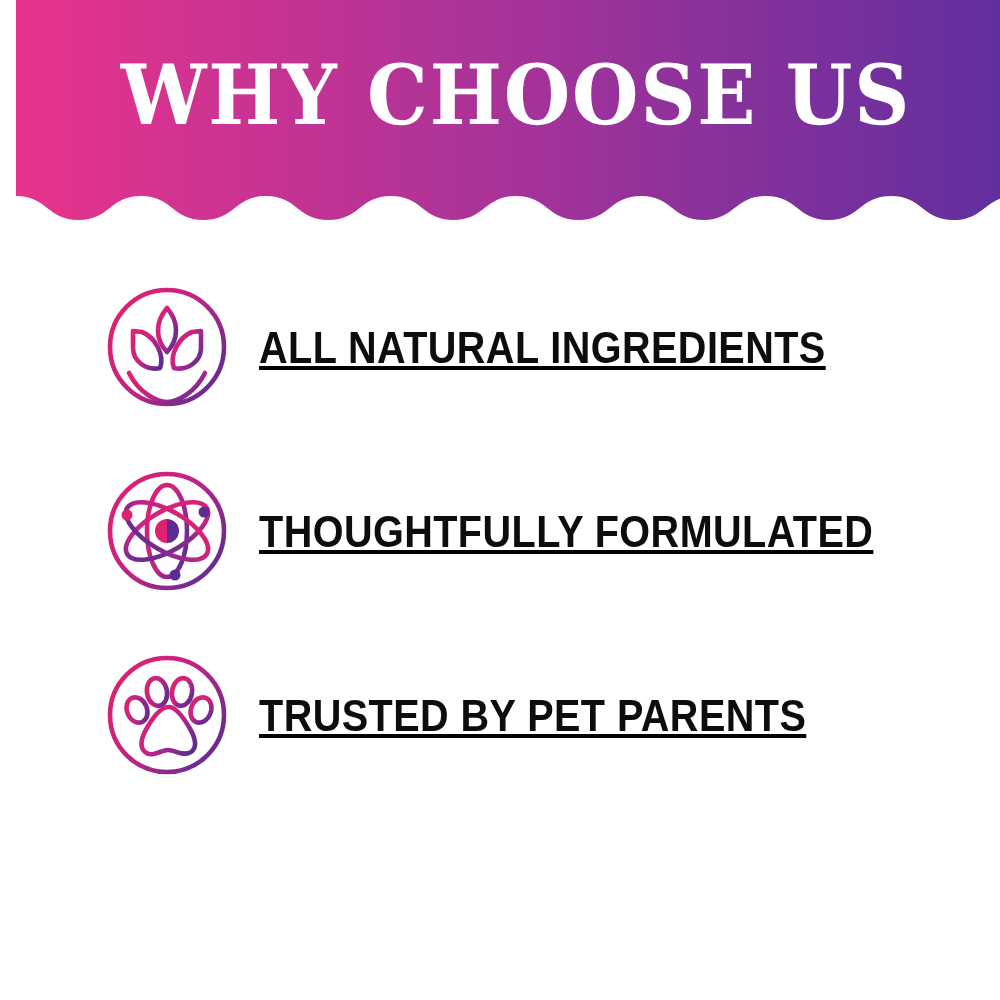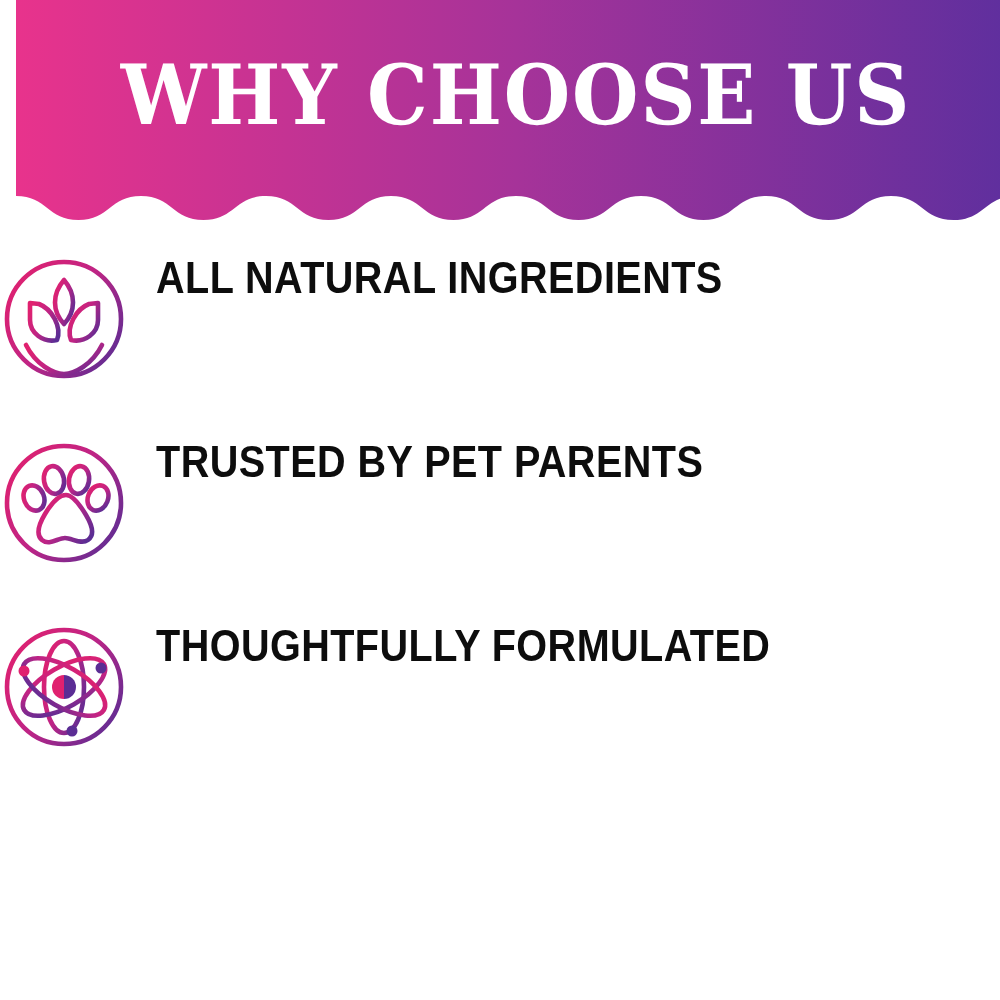--- a/index.html
+++ b/index.html
@@ -60,20 +60,23 @@
   .features {
     position:absolute;
     top:255px;
     left:0;
     width:1000px;
   }
   .feature-row {
     position:relative;
     height:184px;
     display:flex;
+    align-items:center;
+    padding-left:103px;
+    text-decoration:underline;
   }
   .feature-icon {
     width:128px;
     height:128px;
     flex:0 0 128px;
     display:block;
   }
   .feature-label {
     margin-left:28px;
     color:#0d0d0d;
@@ -149,48 +152,20 @@
           <path d="M26 90 C36 110 54 119 64 119 C74 119 92 110 102 90"></path>
         </g>
       </svg>
       <div class="feature-label">ALL NATURAL INGREDIENTS</div>
     </div>
 
 
     <div class="feature-row">
       <svg class="feature-icon" viewBox="0 0 128 128">
         <defs>
-          <linearGradient id="g3" x1="0" y1="0.15" x2="1" y2="0.85">
-            <stop offset="0%" stop-color="#E0216F"></stop>
-            <stop offset="48%" stop-color="#BE2486"></stop>
-            <stop offset="100%" stop-color="#5B2D94"></stop>
-          </linearGradient>
-        </defs>
-        <g fill="none" stroke="url(#g3)" stroke-width="4.6" stroke-linecap="round" stroke-linejoin="round">
-          <circle cx="64" cy="64" r="57"></circle>
-
-          <ellipse cx="54" cy="41" rx="10" ry="14" transform="rotate(-10 54 41)"></ellipse>
-
-          <ellipse cx="79" cy="41" rx="10" ry="14" transform="rotate(10 79 41)"></ellipse>
-
-          <ellipse cx="34" cy="59" rx="10" ry="13" transform="rotate(-22 34 59)"></ellipse>
-
-          <ellipse cx="98" cy="59" rx="10" ry="13" transform="rotate(22 98 59)"></ellipse>
-
-          <path d="M66 56 C73 56 80 66 86 76 C92 86 95 96 88 101
-                   C81 106 72 99 65 99 C58 99 49 107 42 101
-                   C35 95 39 85 45 75 C51 65 59 56 66 56 Z"></path>
-        </g>
-      </svg>
-      <div class="feature-label">TRUSTED BY PET PARENTS</div>
-    </div>
-
-    <div class="feature-row">
-      <svg class="feature-icon" viewBox="0 0 128 128">
-        <defs>
           <linearGradient id="g4" x1="0" y1="0.15" x2="1" y2="0.85">
             <stop offset="0%" stop-color="#E0216F"></stop>
             <stop offset="48%" stop-color="#BE2486"></stop>
             <stop offset="100%" stop-color="#5B2D94"></stop>
           </linearGradient>
           <linearGradient id="g4n" x1="0" y1="0" x2="1" y2="0">
             <stop offset="0%" stop-color="#E0216F"></stop>
             <stop offset="50%" stop-color="#E0216F"></stop>
             <stop offset="50%" stop-color="#5B2D94"></stop>
             <stop offset="100%" stop-color="#5B2D94"></stop>
@@ -203,14 +178,42 @@
           <ellipse cx="64" cy="64" rx="20" ry="46" transform="rotate(120 64 64)"></ellipse>
         </g>
         <circle cx="64" cy="64" r="12" fill="url(#g4n)"></circle>
         <circle cx="24" cy="48" r="5.5" fill="#E0216F"></circle>
         <circle cx="101" cy="45" r="5.5" fill="#5B2D94"></circle>
         <circle cx="72" cy="108" r="5.5" fill="#5B2D94"></circle>
       </svg>
       <div class="feature-label">THOUGHTFULLY FORMULATED</div>
     </div>
 
+    <div class="feature-row">
+      <svg class="feature-icon" viewBox="0 0 128 128">
+        <defs>
+          <linearGradient id="g3" x1="0" y1="0.15" x2="1" y2="0.85">
+            <stop offset="0%" stop-color="#E0216F"></stop>
+            <stop offset="48%" stop-color="#BE2486"></stop>
+            <stop offset="100%" stop-color="#5B2D94"></stop>
+          </linearGradient>
+        </defs>
+        <g fill="none" stroke="url(#g3)" stroke-width="4.6" stroke-linecap="round" stroke-linejoin="round">
+          <circle cx="64" cy="64" r="57"></circle>
+
+          <ellipse cx="54" cy="41" rx="10" ry="14" transform="rotate(-10 54 41)"></ellipse>
+
+          <ellipse cx="79" cy="41" rx="10" ry="14" transform="rotate(10 79 41)"></ellipse>
+
+          <ellipse cx="34" cy="59" rx="10" ry="13" transform="rotate(-22 34 59)"></ellipse>
+
+          <ellipse cx="98" cy="59" rx="10" ry="13" transform="rotate(22 98 59)"></ellipse>
+
+          <path d="M66 56 C73 56 80 66 86 76 C92 86 95 96 88 101
+                   C81 106 72 99 65 99 C58 99 49 107 42 101
+                   C35 95 39 85 45 75 C51 65 59 56 66 56 Z"></path>
+        </g>
+      </svg>
+      <div class="feature-label">TRUSTED BY PET PARENTS</div>
+    </div>
+
   </div>
 </div>
 
 </body></html>

